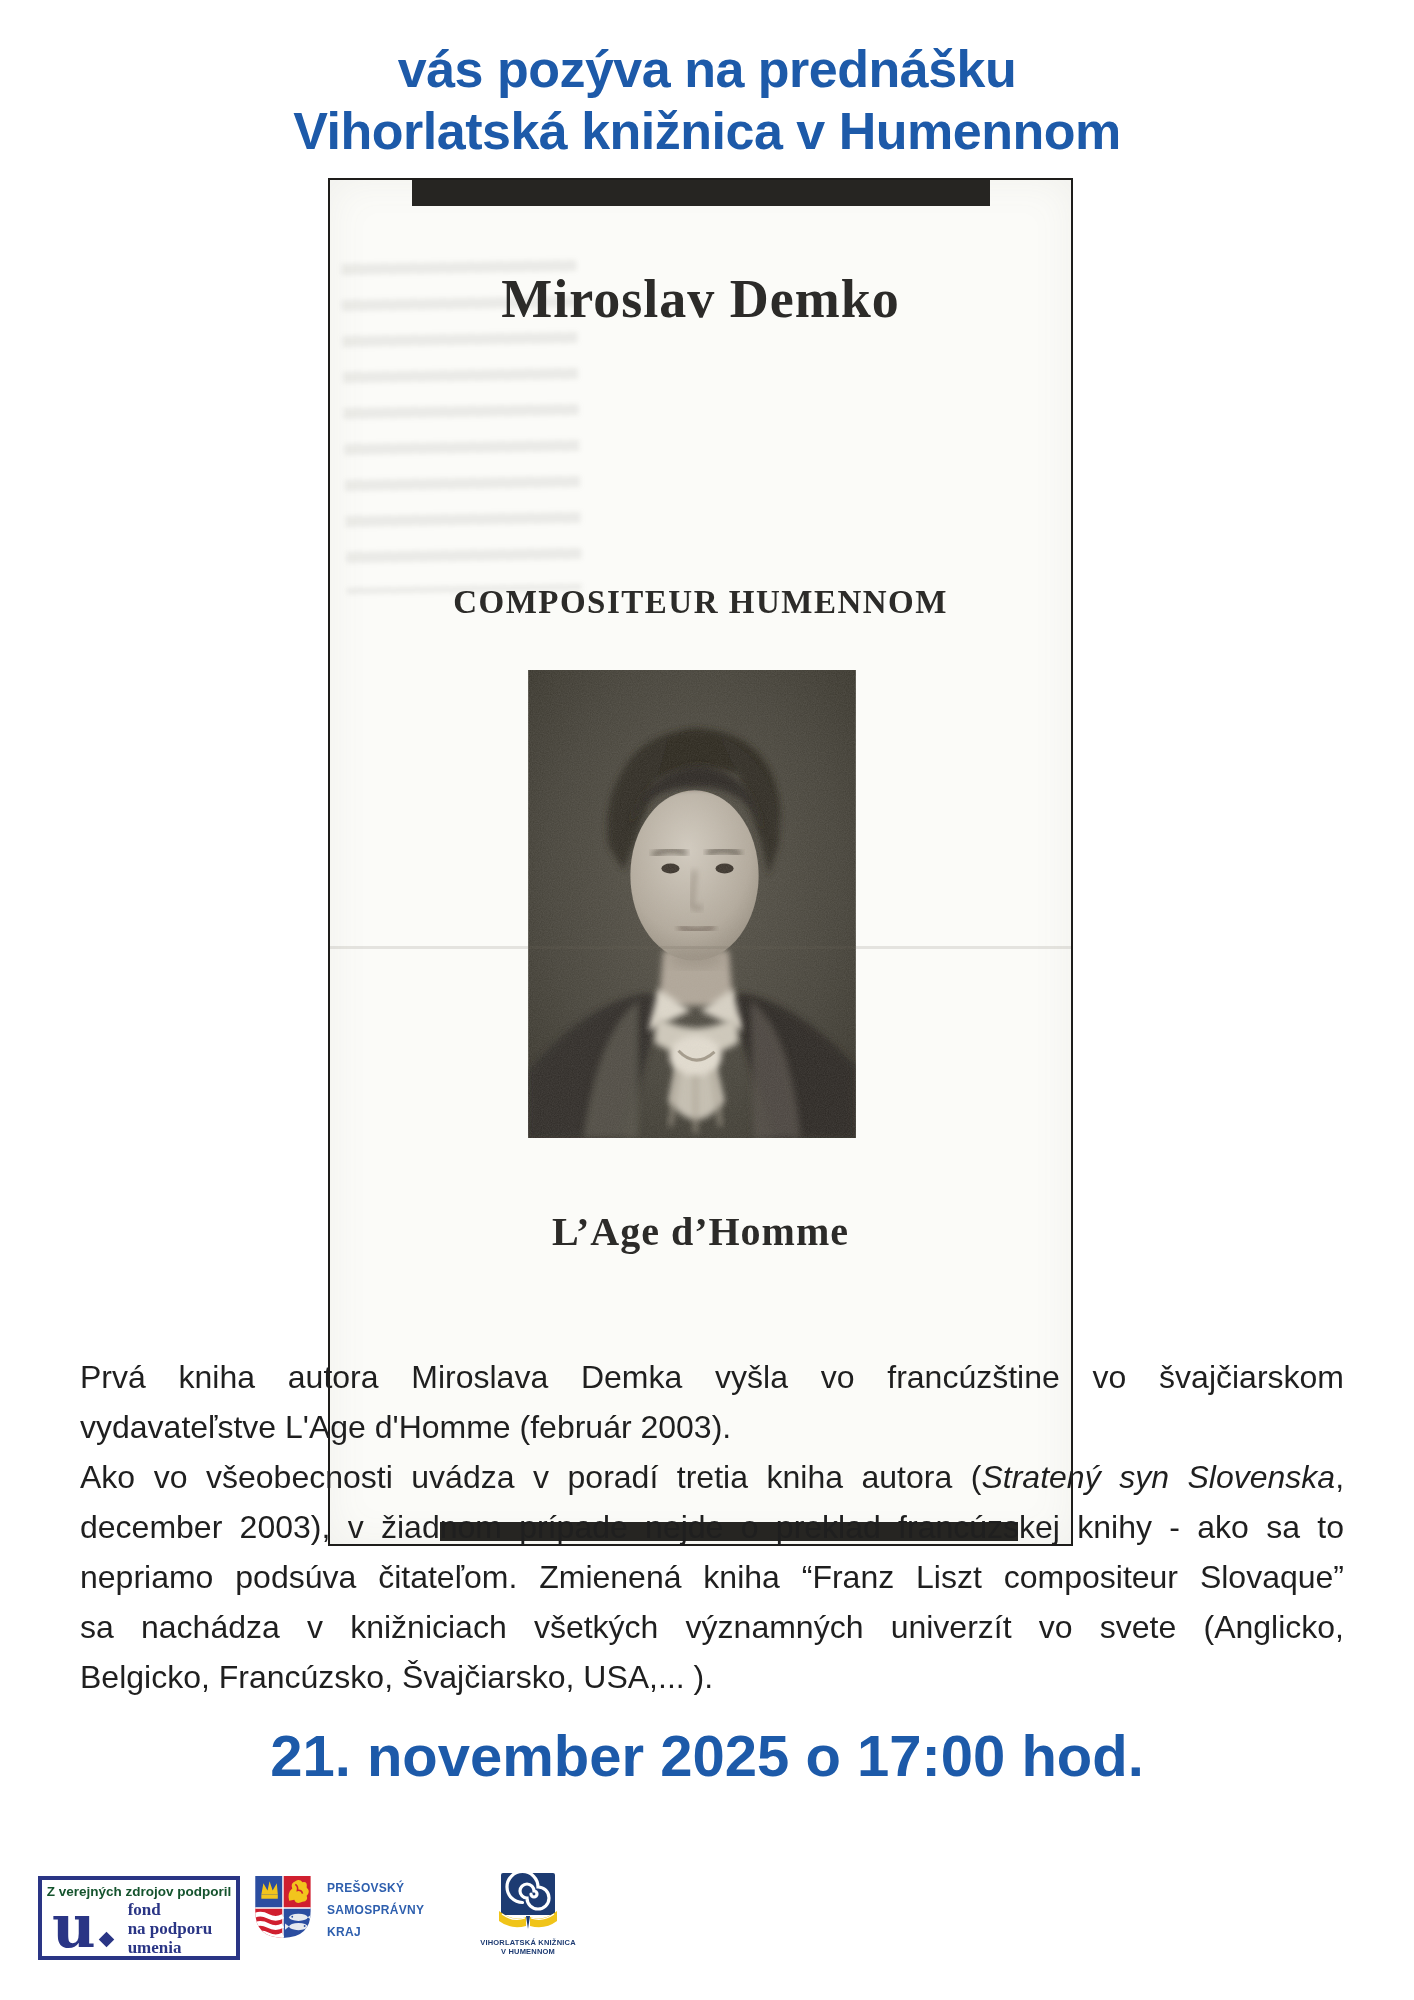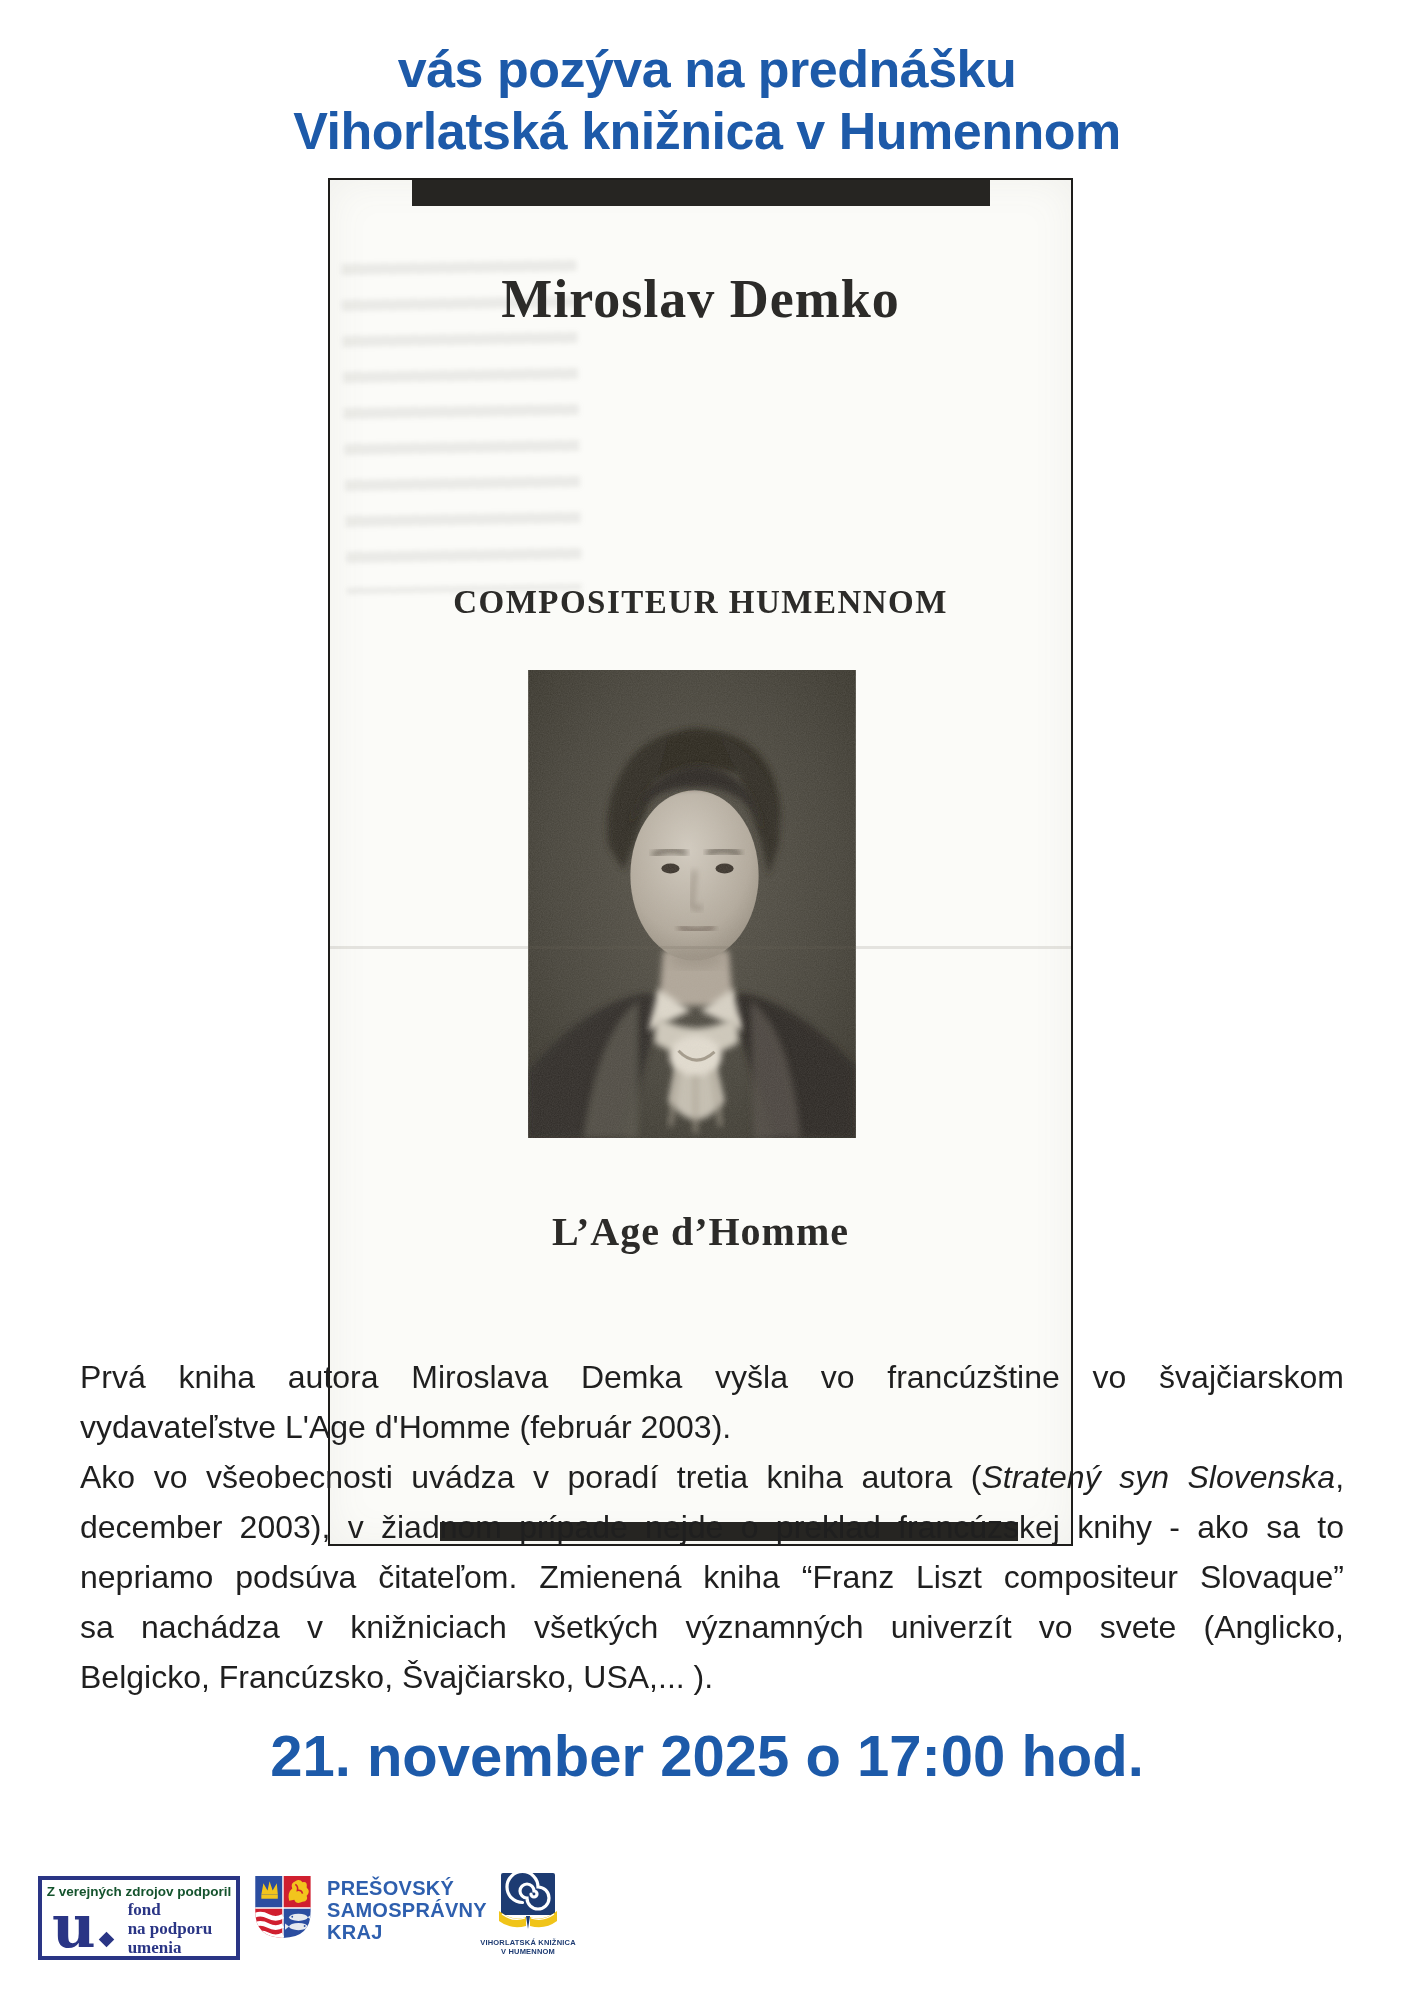--- a/index.html
+++ b/index.html
@@ -47,21 +47,21 @@
        border:4px solid #2a3585;background:#fff;}
   .fpu-tag{margin-top:4px;text-align:center;font-size:13.5px;font-weight:bold;color:#14532d;}
   .fpu-row{display:flex;align-items:flex-start;padding:0 10px;}
   .fpu-u{font-family:"DejaVu Serif",serif;font-weight:bold;font-size:60px;line-height:54px;
          color:#2a3585;display:flex;align-items:flex-end;}
   .diamond{display:inline-block;width:11px;height:11px;background:#2a3585;
            transform:rotate(45deg);margin:0 0 8px 5px;}
   .fpu-lines{margin-left:16px;margin-top:1px;font-family:"Liberation Serif",serif;
              font-weight:bold;font-size:17px;line-height:19px;color:#2a3585;}
   .psk{position:absolute;left:215px;top:2px;display:flex;}
-  .psk-name{margin-left:12px;margin-top:3px;font-size:20px;font-weight:bold;
+  .psk-name{margin-left:12px;margin-top:3px;font-size:12px;font-weight:bold;
             color:#2e5fae;line-height:22px;letter-spacing:0.3px;}
   .vkh{position:absolute;left:435px;top:0;width:110px;text-align:center;}
   .vkh-cap{margin-top:4px;font-size:7.5px;font-weight:bold;color:#1d3b72;
            line-height:9px;letter-spacing:0.2px;}
 </style>
 </head>
 <body>
 
 <div class="poster">
 

